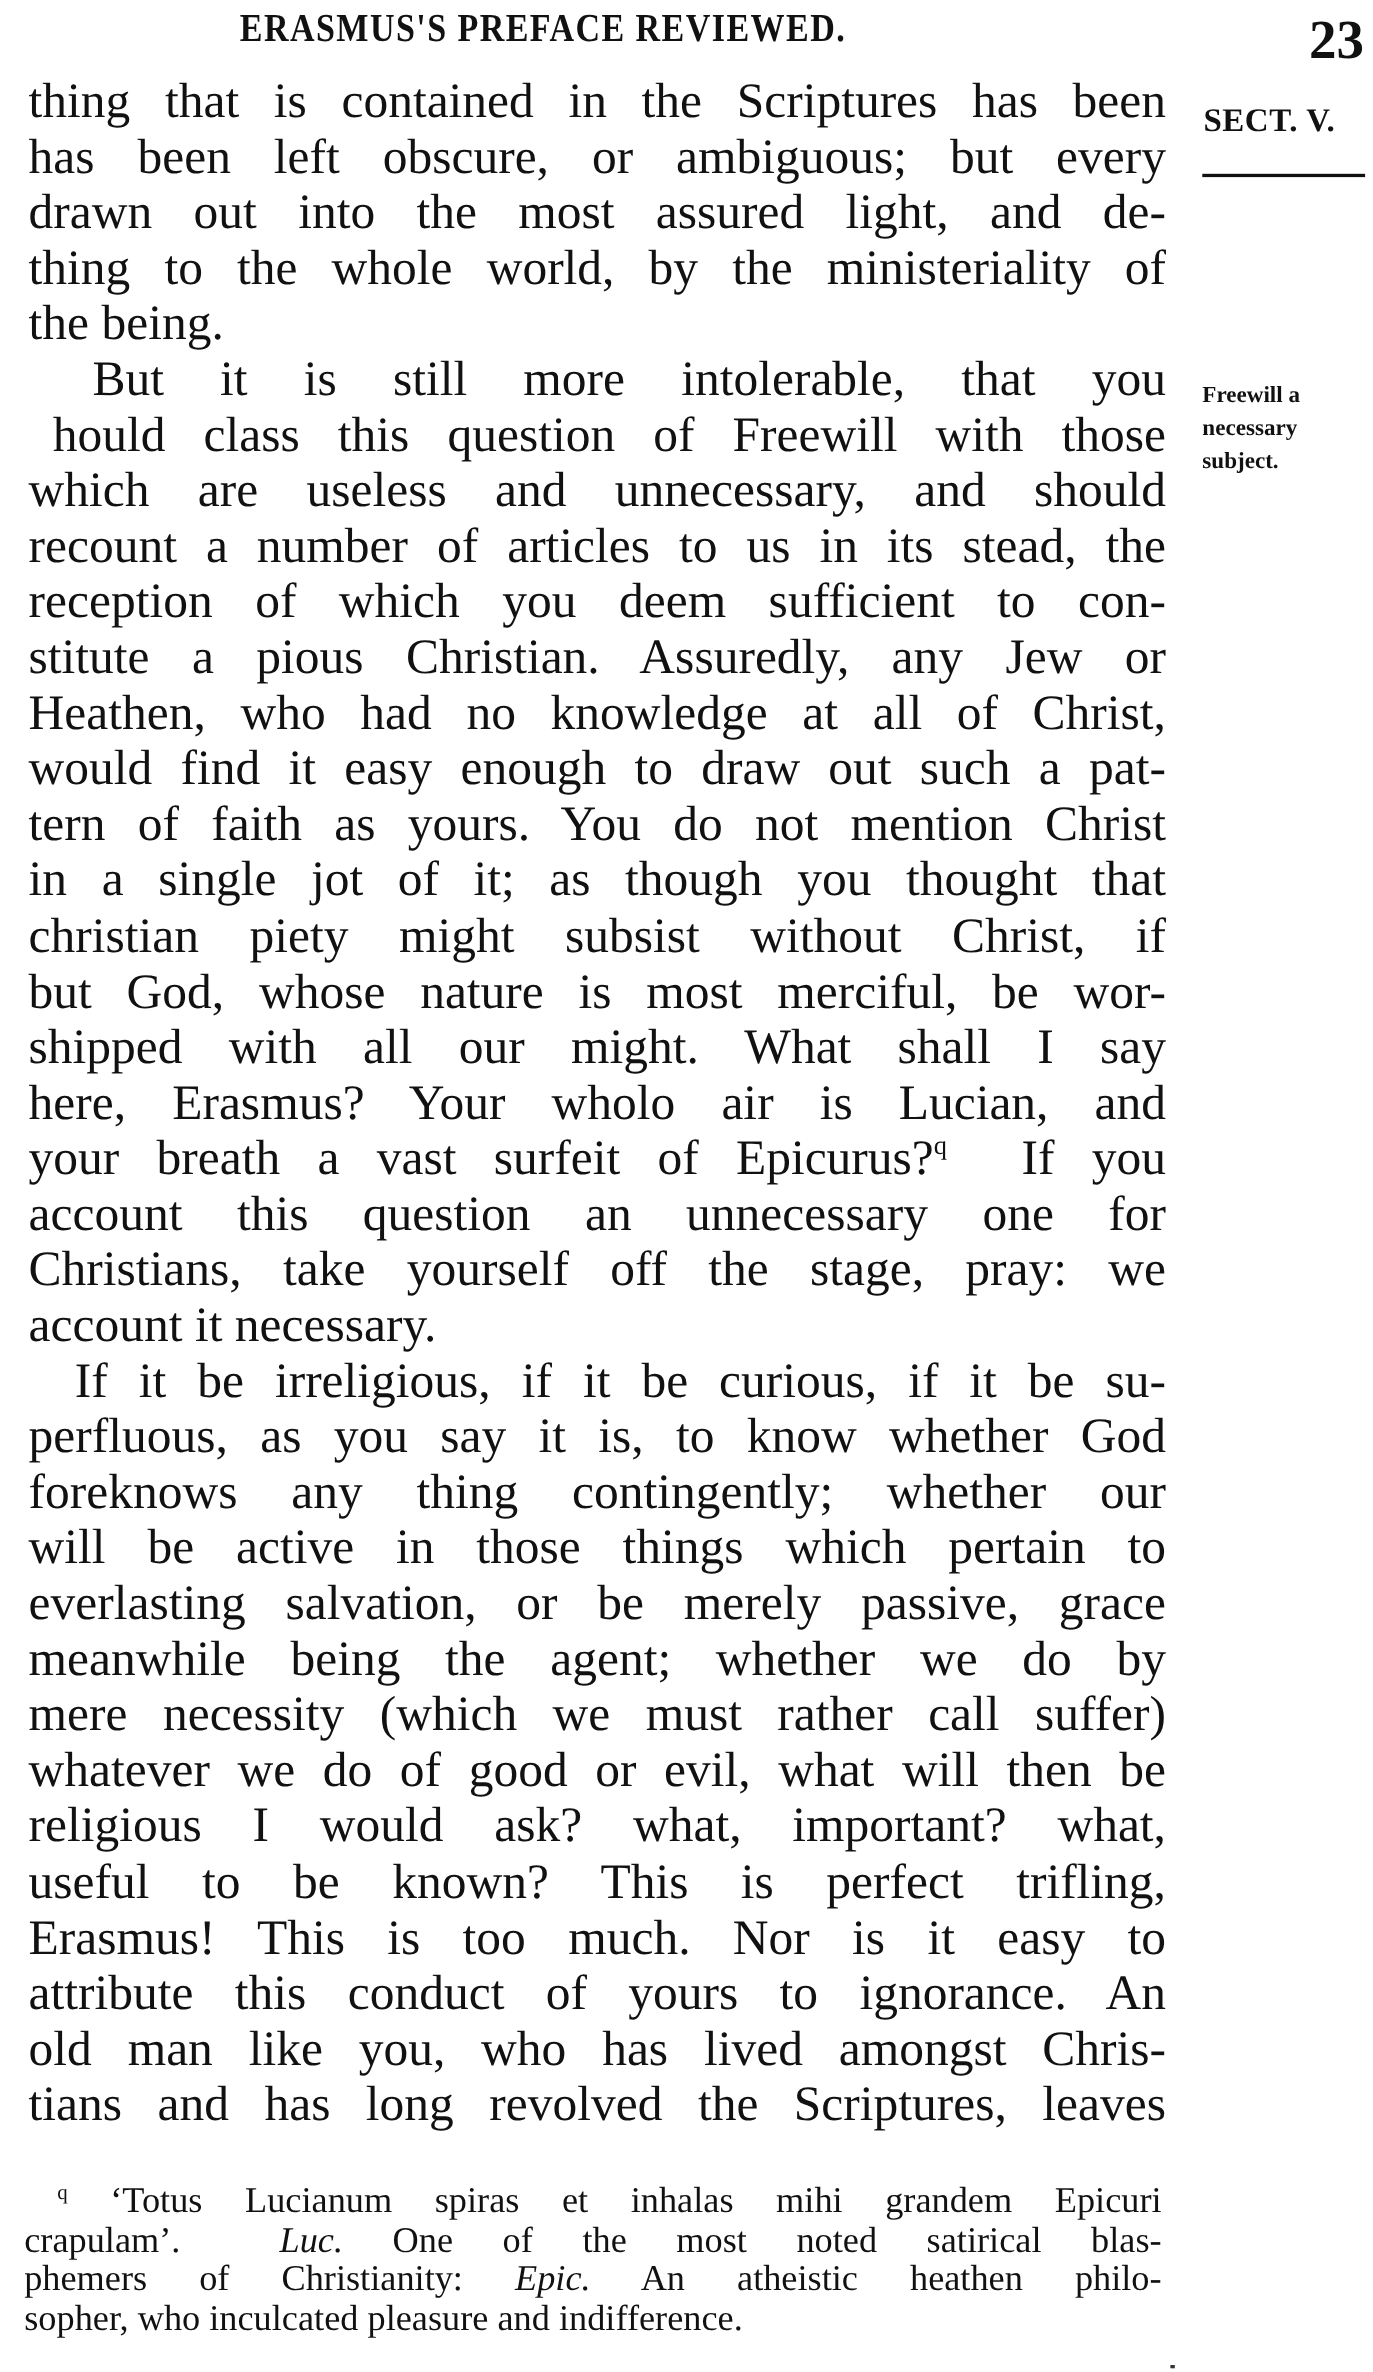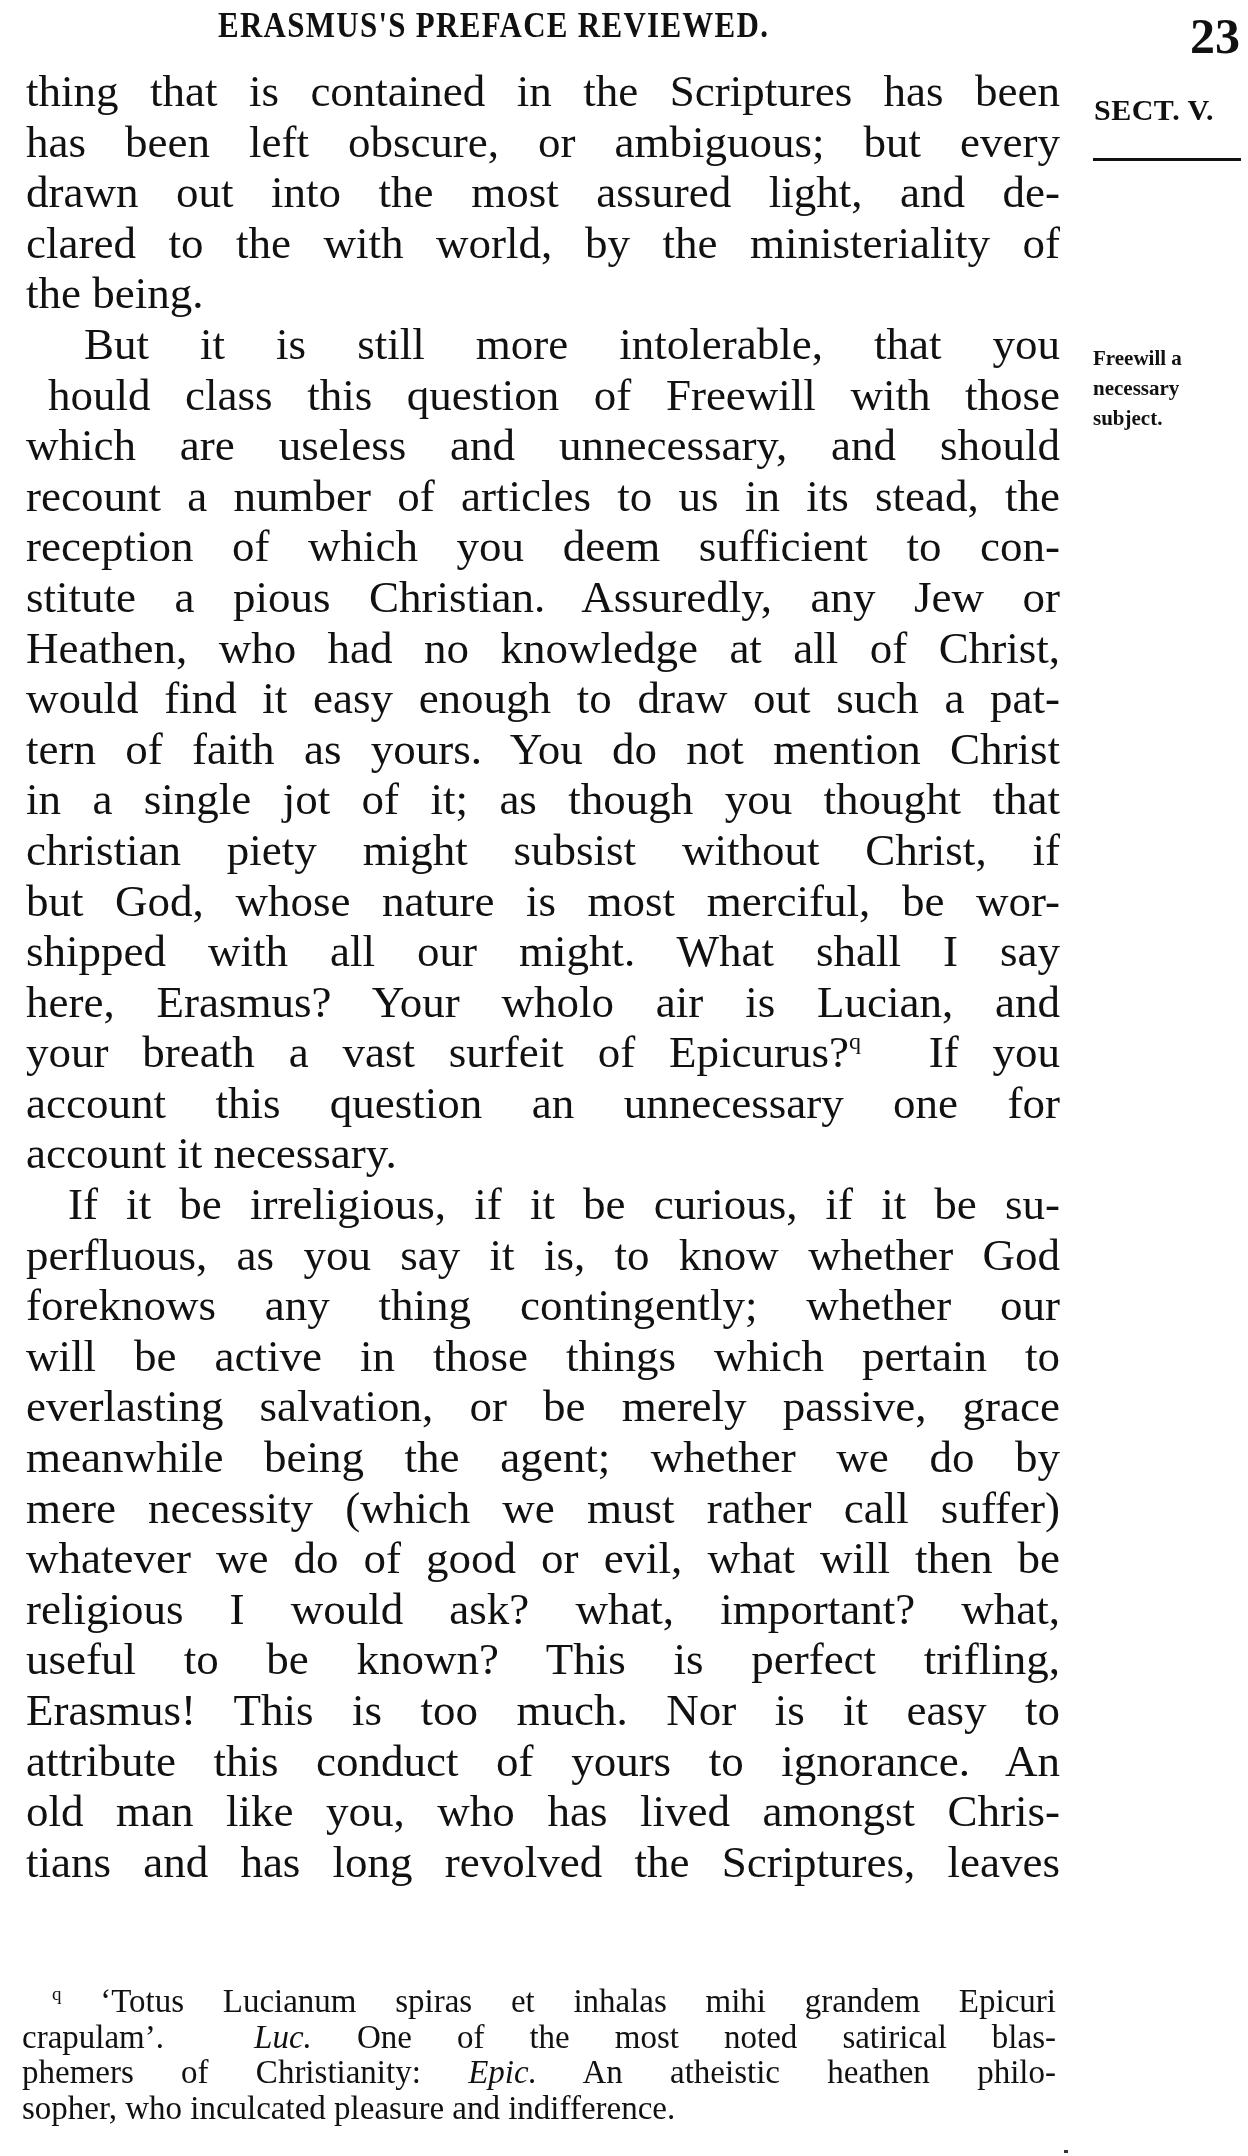--- a/index.html
+++ b/index.html
@@ -133,38 +133,39 @@
 <div class="margin-note">
   <span>Freewill a</span>
   <span>necessary</span>
   <span>subject.</span>
 </div>
 
 <div class="body-text">
   <span class="line">thing that is contained in the Scriptures has been</span>
   <span class="line">has been left obscure, or ambiguous; but every</span>
   <span class="line">drawn out into the most assured light, and de-</span>
-  <span class="line">clared to the with world, by the ministeriality of</span>
+  <span class="line">thing to the whole world, by the ministeriality of</span>
   <span class="line last">the being.</span>
   <span class="line indent-para">But it is still more intolerable, that you</span>
   <span class="line indent-small">hould class this question of Freewill with those</span>
   <span class="line">which are useless and unnecessary, and should</span>
   <span class="line">recount a number of articles to us in its stead, the</span>
   <span class="line">reception of which you deem sufficient to con-</span>
   <span class="line">stitute a pious Christian. Assuredly, any Jew or</span>
   <span class="line">Heathen, who had no knowledge at all of Christ,</span>
   <span class="line">would find it easy enough to draw out such a pat-</span>
   <span class="line">tern of faith as yours. You do not mention Christ</span>
   <span class="line">in a single jot of it; as though you thought that</span>
   <span class="line">christian piety might subsist without Christ, if</span>
   <span class="line">but God, whose nature is most merciful, be wor-</span>
   <span class="line">shipped with all our might. What shall I say</span>
   <span class="line">here, Erasmus? Your wholo air is Lucian, and</span>
   <span class="line"><span>your breath a vast surfeit of Epicurus?</span><sup>q</sup>&nbsp; <span>If you</span></span>
   <span class="line">account this question an unnecessary one for</span>
+  <span class="line">Christians, take yourself off the stage, pray: we</span>
   <span class="line last">account it necessary.</span>
   <span class="line indent-if">If it be irreligious, if it be curious, if it be su-</span>
   <span class="line">perfluous, as you say it is, to know whether God</span>
   <span class="line">foreknows any thing contingently; whether our</span>
   <span class="line">will be active in those things which pertain to</span>
   <span class="line">everlasting salvation, or be merely passive, grace</span>
   <span class="line">meanwhile being the agent; whether we do by</span>
   <span class="line">mere necessity (which we must rather call suffer)</span>
   <span class="line">whatever we do of good or evil, what will then be</span>
   <span class="line">religious I would ask? what, important? what,</span>

